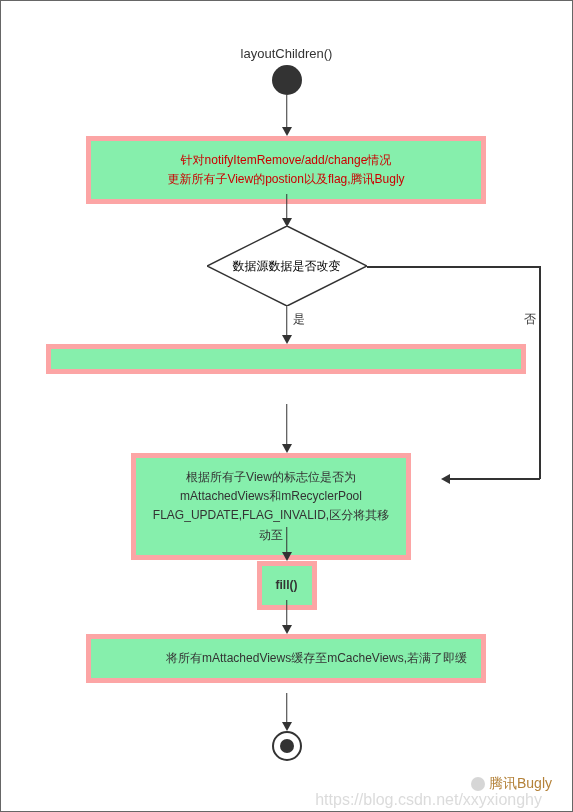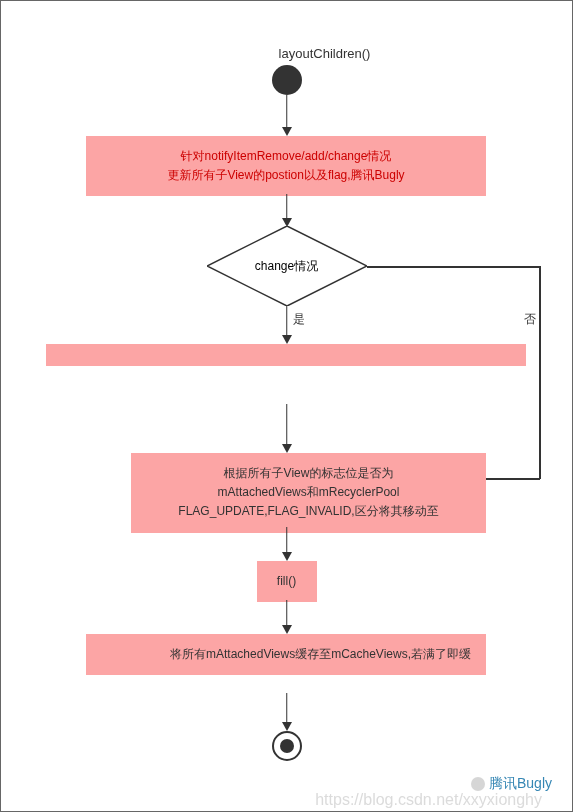--- a/index.html
+++ b/index.html
@@ -1,36 +1,36 @@
 <!DOCTYPE html>
 <html><head>
 <meta charset="utf-8">
 <style>
 * { margin: 0; padding: 0; box-sizing: border-box; }
 body { font-family: "Microsoft YaHei", Arial, sans-serif; background: #fff; width: 573px; height: 812px; position: relative; overflow: hidden; }
 .container { position: relative; width: 100%; height: 100%; border: 1px solid #666; }
-.title { position: absolute; top: 45px; left: 50%; transform: translateX(-50%); font-size: 13px; color: #333; margin-left: 38px; }
+.title { position: absolute; top: 45px; left: 50%; transform: translateX(-50%); font-size: 13px; color: #333; }
 .start-circle { position: absolute; top: 64px; left: 50%; transform: translateX(-50%); width: 30px; height: 30px; background: #333; border-radius: 50%; }
-.process-box { position: absolute; border: 1px solid #fca5a5; background: #fca5a5; padding: 10px 14px; text-align: center; font-size: 12px; line-height: 1.6; color: #333; }
+.process-box { position: absolute; border: 5px solid #fca5a5; background: #86efac; padding: 10px 14px; text-align: center; font-size: 12px; line-height: 1.6; color: #333; }
 .box1 { top: 135px; left: 85px; width: 400px; color: #c00; }
 .decision { position: absolute; top: 225px; left: 50%; transform: translateX(-50%); width: 160px; height: 80px; }
 .decision svg { width: 100%; height: 100%; }
 .decision-text { position: absolute; top: 50%; left: 50%; transform: translate(-50%, -50%); font-size: 12px; text-align: center; white-space: nowrap; }
 .box2 { top: 343px; left: 45px; width: 480px; }
-.box3 { top: 452px; left: 130px; width: 355px; }
-.box4 { top: 560px; left: 50%; transform: translateX(-50%); width: 60px; padding: 10px 8px; }
+.box3 { top: 452px; left: 130px; width: 280px; }
+.box4 { top: 560px; left: 50%; transform: translateX(-50%); width: 60px; padding: 10px 8px; font-weight: bold; }
 .box5 { top: 633px; left: 85px; width: 400px; text-align: right; }
 .end-circle { position: absolute; top: 730px; left: 50%; transform: translateX(-50%); width: 30px; height: 30px; border: 2px solid #333; border-radius: 50%; display: flex; align-items: center; justify-content: center; }
 .end-circle::after { content: ""; width: 14px; height: 14px; background: #333; border-radius: 50%; }
 .arrow-line { position: absolute; background: #333; }
 .arrow-v { width: 1.5px; left: 50%; transform: translateX(-50%); }
 .arrow-head { position: absolute; left: 50%; transform: translateX(-50%); width: 0; height: 0; border-left: 5px solid transparent; border-right: 5px solid transparent; border-top: 9px solid #333; }
 .arrow-head-left { position: absolute; width: 0; height: 0; border-top: 5px solid transparent; border-bottom: 5px solid transparent; border-right: 9px solid #333; }
 .label { position: absolute; font-size: 12px; color: #333; }
-.watermark1 { position: absolute; bottom: 18px; right: 20px; font-size: 14px; color: #0369a1; opacity: 0.8; }
+.watermark1 { position: absolute; bottom: 18px; right: 20px; font-size: 14px; color: #a16207; opacity: 0.8; }
 .watermark1 span.gray-dot { display: inline-block; width: 14px; height: 14px; background: #aaa; border-radius: 50%; vertical-align: middle; margin-right: 4px; opacity: 0.6; }
 .watermark2 { position: absolute; bottom: 2px; right: 30px; font-size: 16px; color: #ccc; opacity: 0.7; }
 </style>
 </head>
 <body>
 
 <div class="container">
   <div class="title">layoutChildren()</div>
   <div class="start-circle"></div>
 
@@ -42,21 +42,21 @@
     <div>更新所有子View的postion以及flag,腾讯Bugly</div>
   </div>
 
   <div class="arrow-line arrow-v" style="top:193px;height:26px;"></div>
   <div class="arrow-head" style="top:217px;"></div>
 
   <div class="decision">
     <svg viewBox="0 0 160 80">
         <polygon points="80,0 160,40 80,80 0,40" fill="#fff" stroke="#333" stroke-width="1.5"></polygon>
       </svg>
-    <div class="decision-text">change情况</div>
+    <div class="decision-text">数据源数据是否改变</div>
   </div>
 
   <div class="label" style="top:310px;left:292px;">是</div>
   <div class="arrow-line arrow-v" style="top:305px;height:32px;"></div>
   <div class="arrow-head" style="top:334px;"></div>
 
   <div class="label" style="top:310px;left:523px;">否</div>
   <div class="arrow-line" style="top:265px;left:366px;width:173px;height:1.5px;"></div>
   <div class="arrow-line" style="top:265px;left:538px;width:1.5px;height:213px;"></div>
   <div class="arrow-line" style="top:477px;left:449px;width:90px;height:1.5px;"></div>

